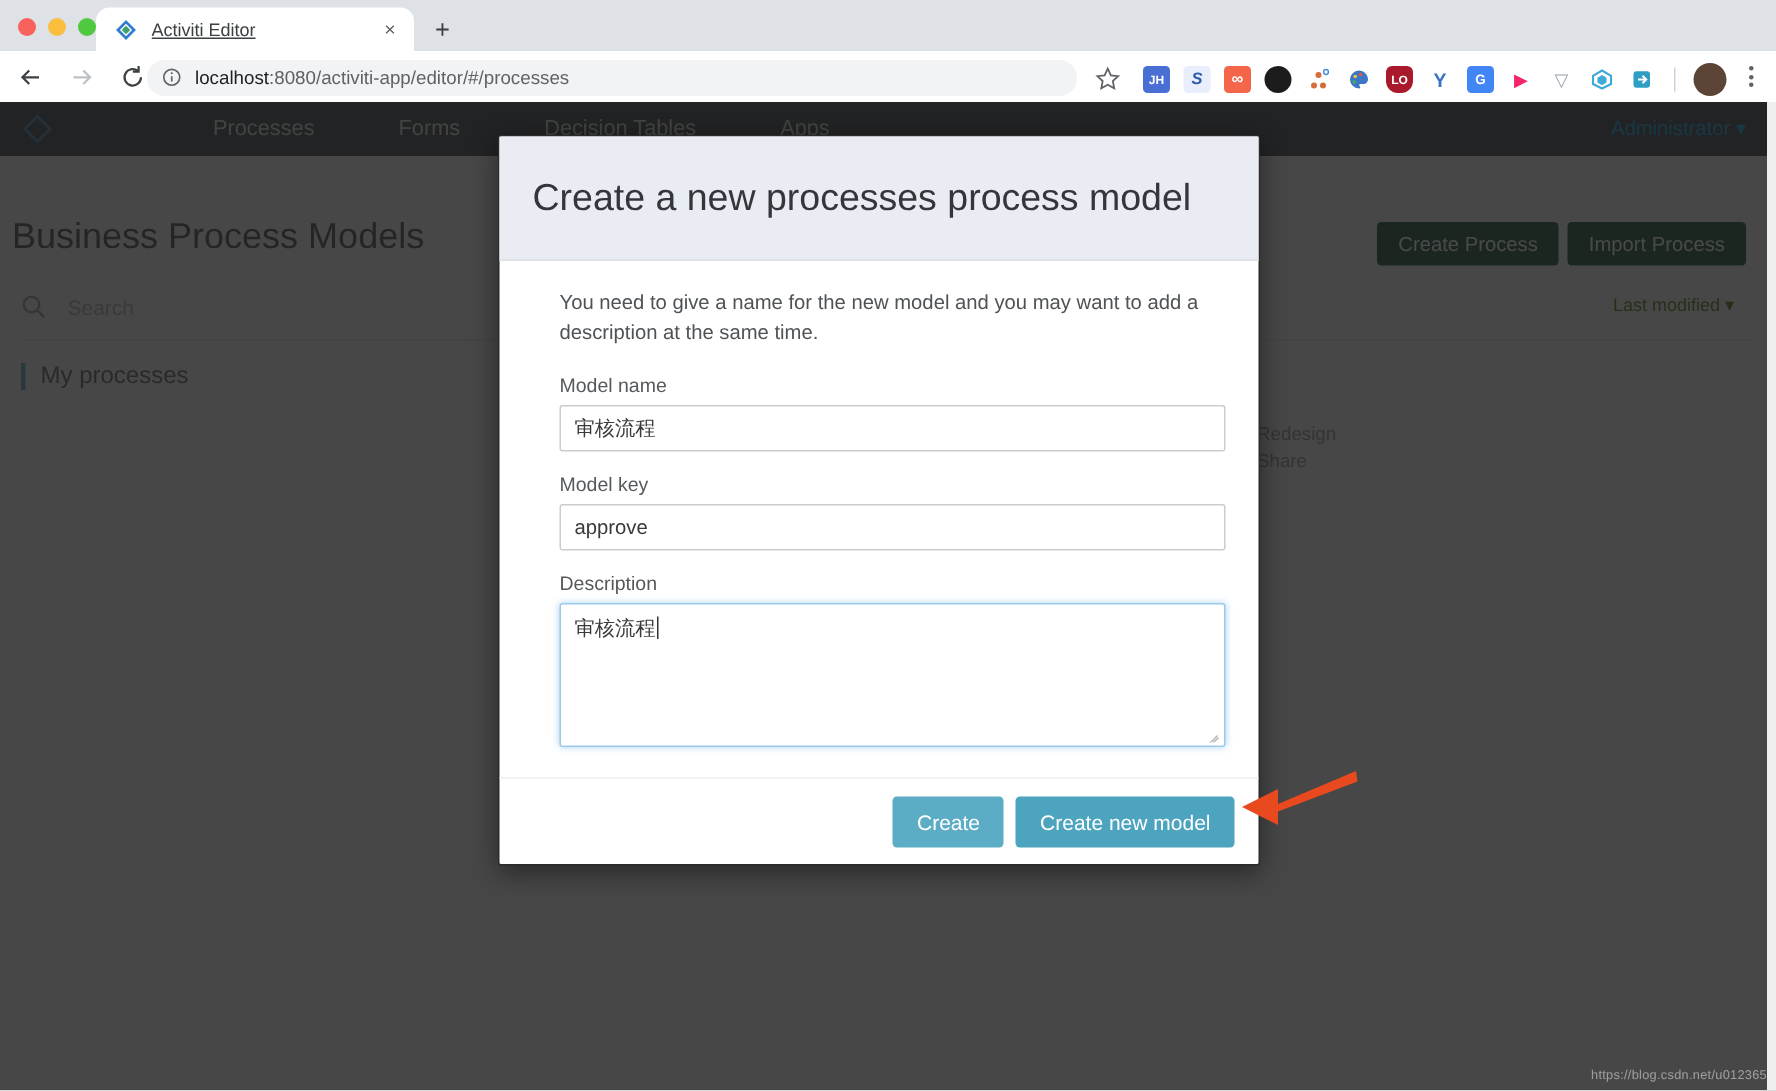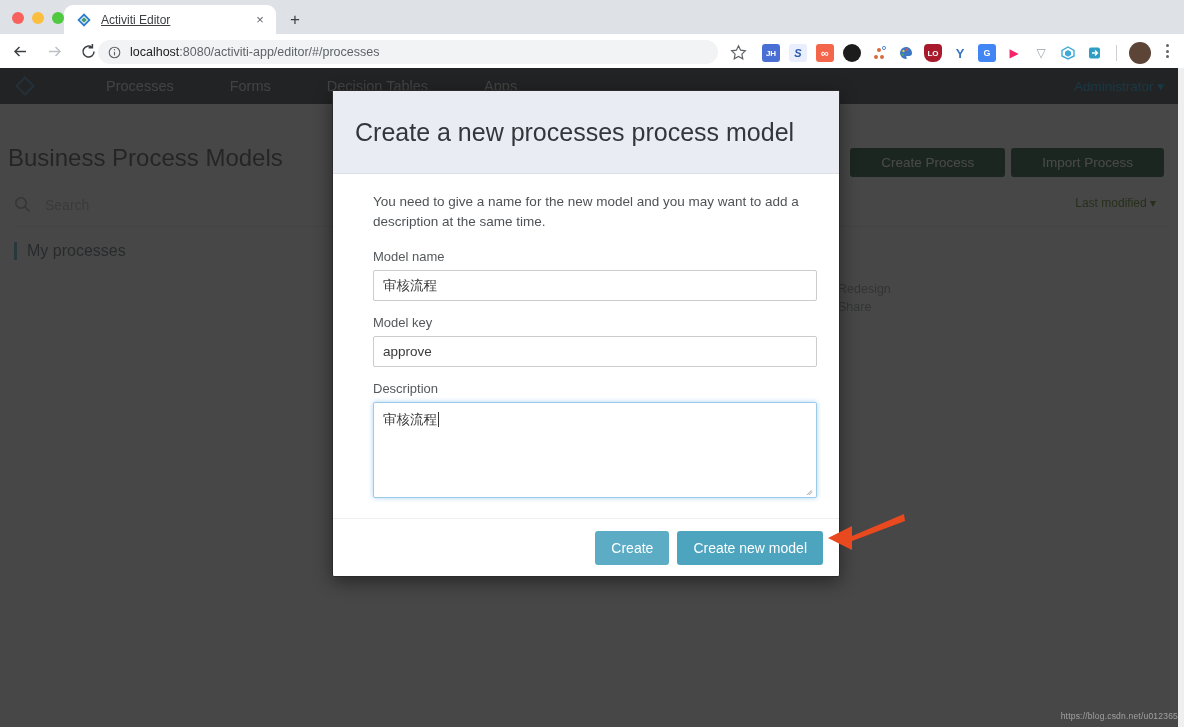--- a/index.html
+++ b/index.html
@@ -136,21 +136,21 @@
     width: 1184px; height: 36px;
     background: #3f4346;
     display: flex; align-items: center;
   }
   .app-logo {
     margin-left: 14px; width: 22px; height: 22px;
     display: flex; align-items: center; justify-content: center;
   }
   .nav-items {
     display: flex; align-items: center;
-    margin-left: 70px;
+    margin-left: 106px;
     gap: 56px;
   }
   .nav-item {
     font-size: 14.5px; color: #d8dbdd;
     position: relative;
   }
   .nav-item.active::after {
     content: "";
     position: absolute; left: 50%; bottom: -15px;
     transform: translateX(-50%);
@@ -171,21 +171,21 @@
   }
   .page-title {
     position: absolute; left: 8px; top: 40px;
     font-size: 24px; color: #4a4a4a; font-weight: 400;
   }
   .header-actions {
     position: absolute; right: 20px; top: 44px;
     display: flex; gap: 6px;
   }
   .hbtn {
-    padding: 7px 31px;
+    padding: 7px 14px;
     background: #14532d;
     color: #ffffff;
     font-size: 13.5px;
     border-radius: 3px;
   }
   .searchbar {
     position: absolute; left: 14px; top: 92px;
     display: flex; align-items: center; gap: 14px;
   }
   .search-icon { width: 17px; height: 17px; color: #9b9b9b; }

